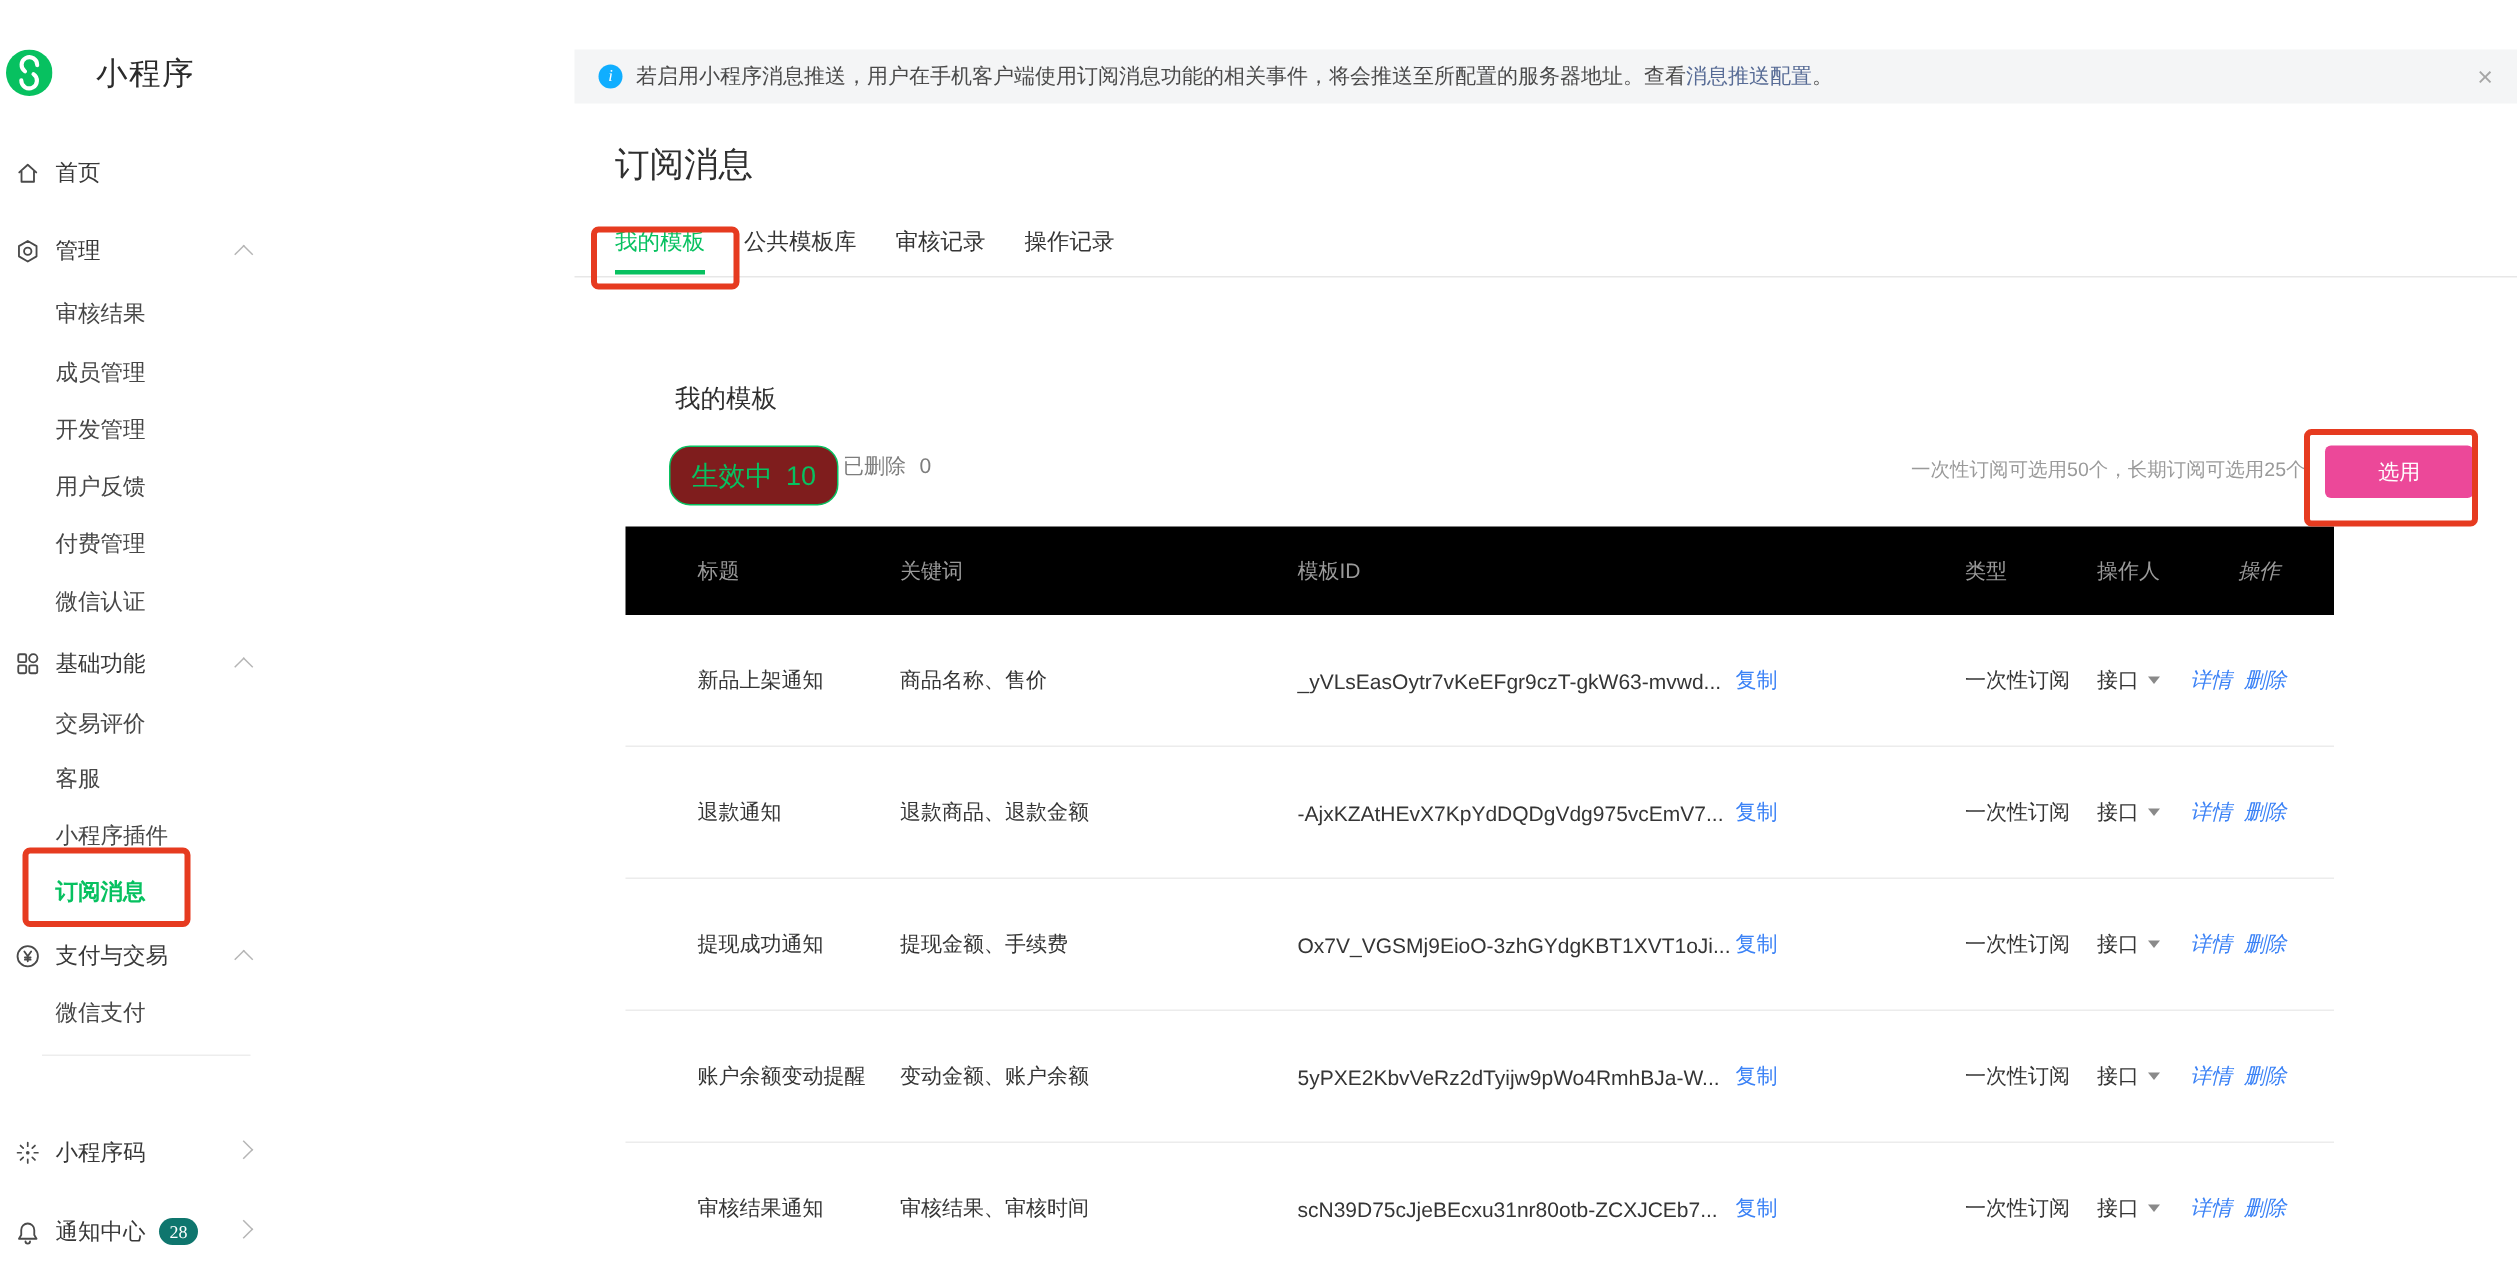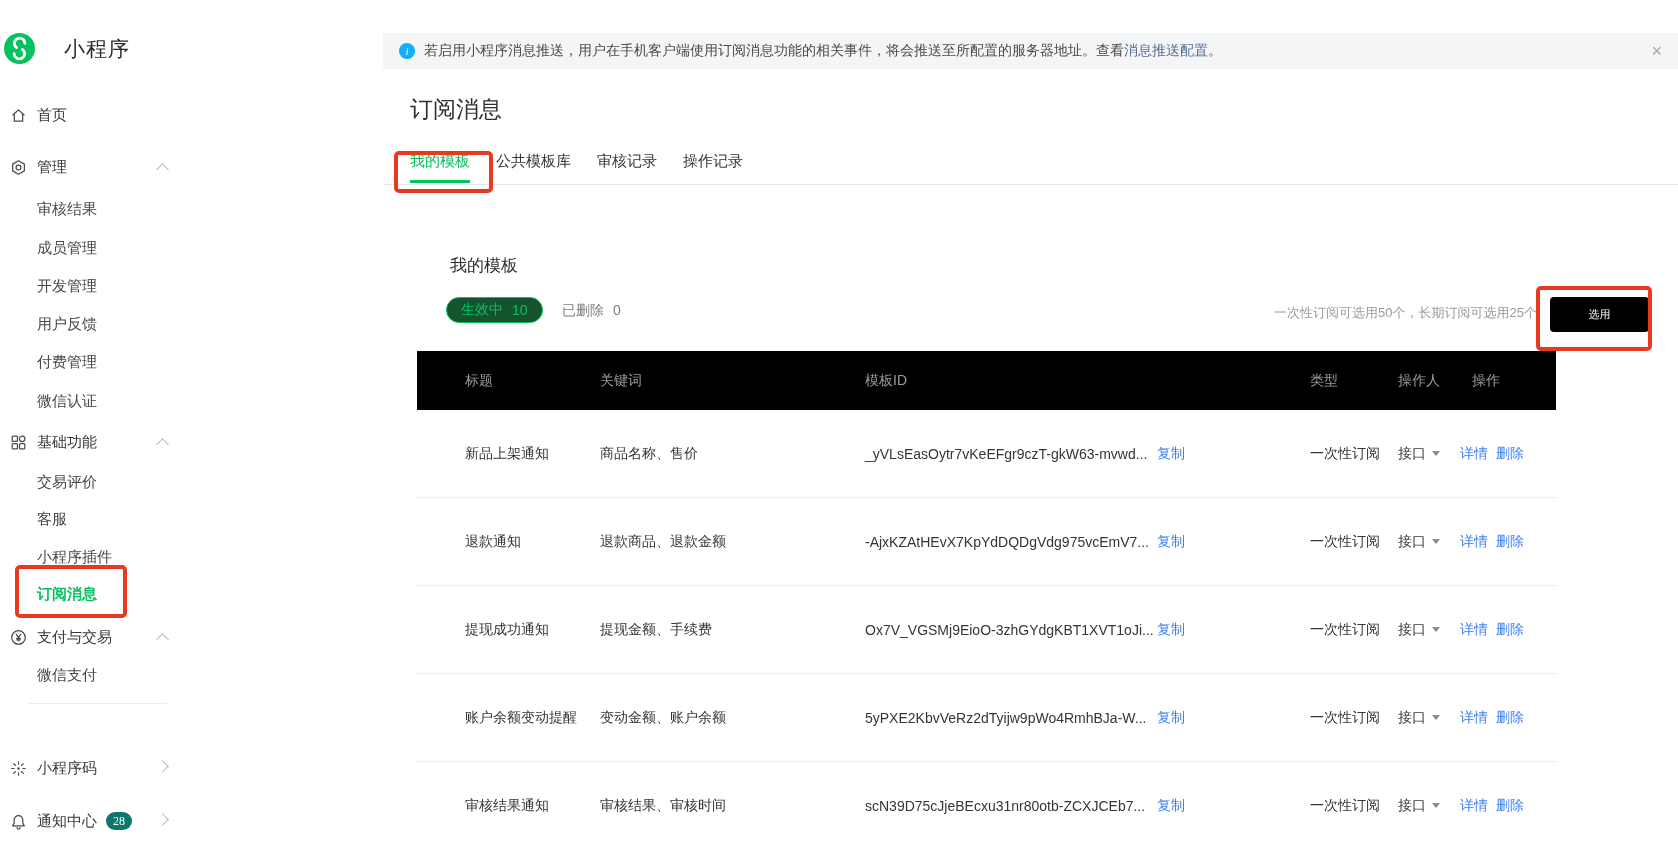--- a/index.html
+++ b/index.html
@@ -28,34 +28,34 @@
 
   
   .page-title{position:absolute;left:410px;top:94px;font-size:23px;color:#2f2f2f;}
   .tabs{position:absolute;left:410px;top:152px;display:flex;gap:26px;font-size:15px;}
   .tab{padding-bottom:9px;color:#353535;cursor:pointer;}
   .tab.active{color:#07c160;border-bottom:3px solid #07c160;}
   .tabs-border{position:absolute;left:383px;top:184px;width:1295px;height:1px;background:#e7e7e7;}
 
   
   .sec-heading{position:absolute;left:450px;top:254px;font-size:17px;color:#2f2f2f;}
-  .pill{position:absolute;left:446px;top:297px;height:26px;box-sizing:border-box;border:1px solid #07c160;border-radius:14px;color:#07c160;display:flex;align-items:center;padding:0 14px;font-size:14px;gap:9px;cursor:pointer;background:#14532d;}
+  .pill{position:absolute;left:446px;top:297px;height:40px;box-sizing:border-box;border:1px solid #07c160;border-radius:14px;color:#07c160;display:flex;align-items:center;padding:0 14px;font-size:18px;gap:9px;cursor:pointer;background:#7f1d1d;}
   .filter-deleted{position:absolute;left:562px;top:302px;font-size:14px;color:#7d7d7d;display:flex;gap:9px;cursor:pointer;}
   .hint{position:absolute;right:141px;top:304px;font-size:13px;color:#9a9a9a;}
-  .select-btn{position:absolute;left:1550px;top:297px;width:99px;height:35px;background:#000000;color:#fff;font-size:11px;border:none;border-radius:4px;cursor:pointer;}
+  .select-btn{position:absolute;left:1550px;top:297px;width:99px;height:35px;background:#ec4899;color:#fff;font-size:14px;border:none;border-radius:4px;cursor:pointer;}
 
   
   .table{position:absolute;left:417px;top:351px;width:1139px;}
   .thead,.trow{display:grid;grid-template-columns:183px 265px 292px 135px 88px 72px 104px;align-items:center;white-space:nowrap;}
   .thead{height:59px;background:#000000;color:#9a9a9a;font-size:14px;}
   .trow{height:87px;font-size:14px;color:#353535;border-bottom:1px solid #ececec;}
   .trow.last{border-bottom:none;}
   .c1{padding-left:48px;box-sizing:border-box;}
   .c5,.c6{padding-left:18px;box-sizing:border-box;}
-  .c7{text-align:center;padding-right:36px;box-sizing:border-box;}
+  .c7{text-align:right;padding-right:36px;box-sizing:border-box;font-style:italic;}
   .lnk{color:#3b82f6;text-decoration:none;cursor:pointer;}
   .c7 .lnk{margin-left:8px;}
   .caret{display:inline-block;width:0;height:0;border-left:4px solid transparent;border-right:4px solid transparent;border-top:5px solid #8a8a8a;margin-left:6px;vertical-align:2px;}
   .op-dd{cursor:pointer;}
 
   
   .anno{position:absolute;border:4px solid #e63b20;border-radius:5px;pointer-events:none;}
 </style>
 </head>
 <body>

